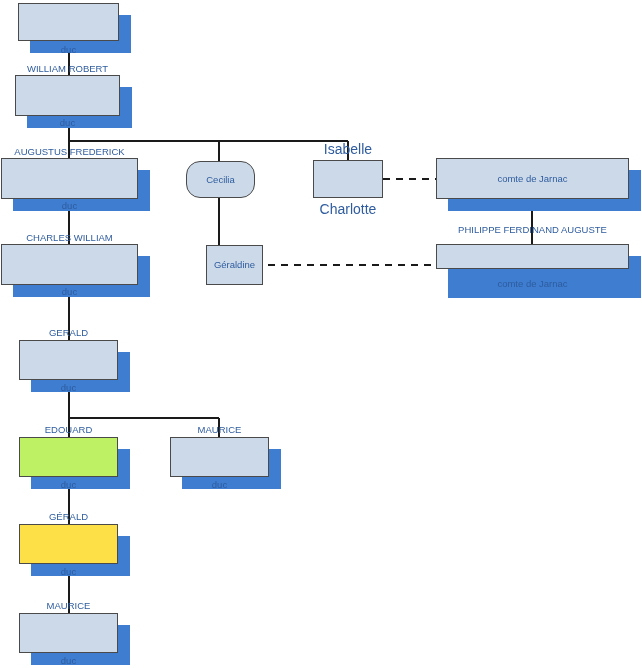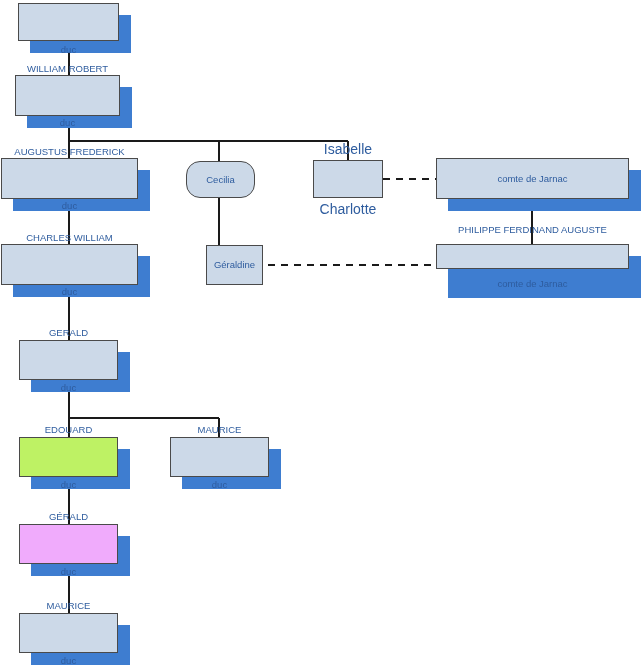--- a/index.html
+++ b/index.html
@@ -129,21 +129,21 @@
         <span class="tl">duc</span>
       </div>
       <div class="node" style="left: 19px; top: 437px; width: 99px; height: 40px; font-size: 9.5px; background: #bef264; border-color: rgb(74, 74, 74); color: rgb(46, 92, 158);">
         <span class="nm">EDOUARD</span>
         <span class="tl">duc</span>
       </div>
       <div class="node" style="left: 170px; top: 437px; width: 99px; height: 40px; font-size: 9.5px; background: rgb(204, 217, 232); border-color: rgb(74, 74, 74); color: rgb(46, 92, 158);">
         <span class="nm">MAURICE</span>
         <span class="tl">duc</span>
       </div>
-      <div class="node" style="left: 19px; top: 524px; width: 99px; height: 40px; font-size: 9.5px; background: #f0abfc; border-color: rgb(74, 74, 74); color: rgb(46, 92, 158);">
+      <div class="node" style="left: 19px; top: 524px; width: 99px; height: 40px; font-size: 9.5px; background: #fde047; border-color: rgb(74, 74, 74); color: rgb(46, 92, 158);">
         <span class="nm">GÉRALD</span>
         <span class="tl">duc</span>
       </div>
       <div class="node" style="left: 19px; top: 613px; width: 99px; height: 40px; font-size: 9.5px; background: rgb(204, 217, 232); border-color: rgb(74, 74, 74); color: rgb(46, 92, 158);">
         <span class="nm">MAURICE</span>
         <span class="tl">duc</span>
       </div>
     </div>
 </div>
 

